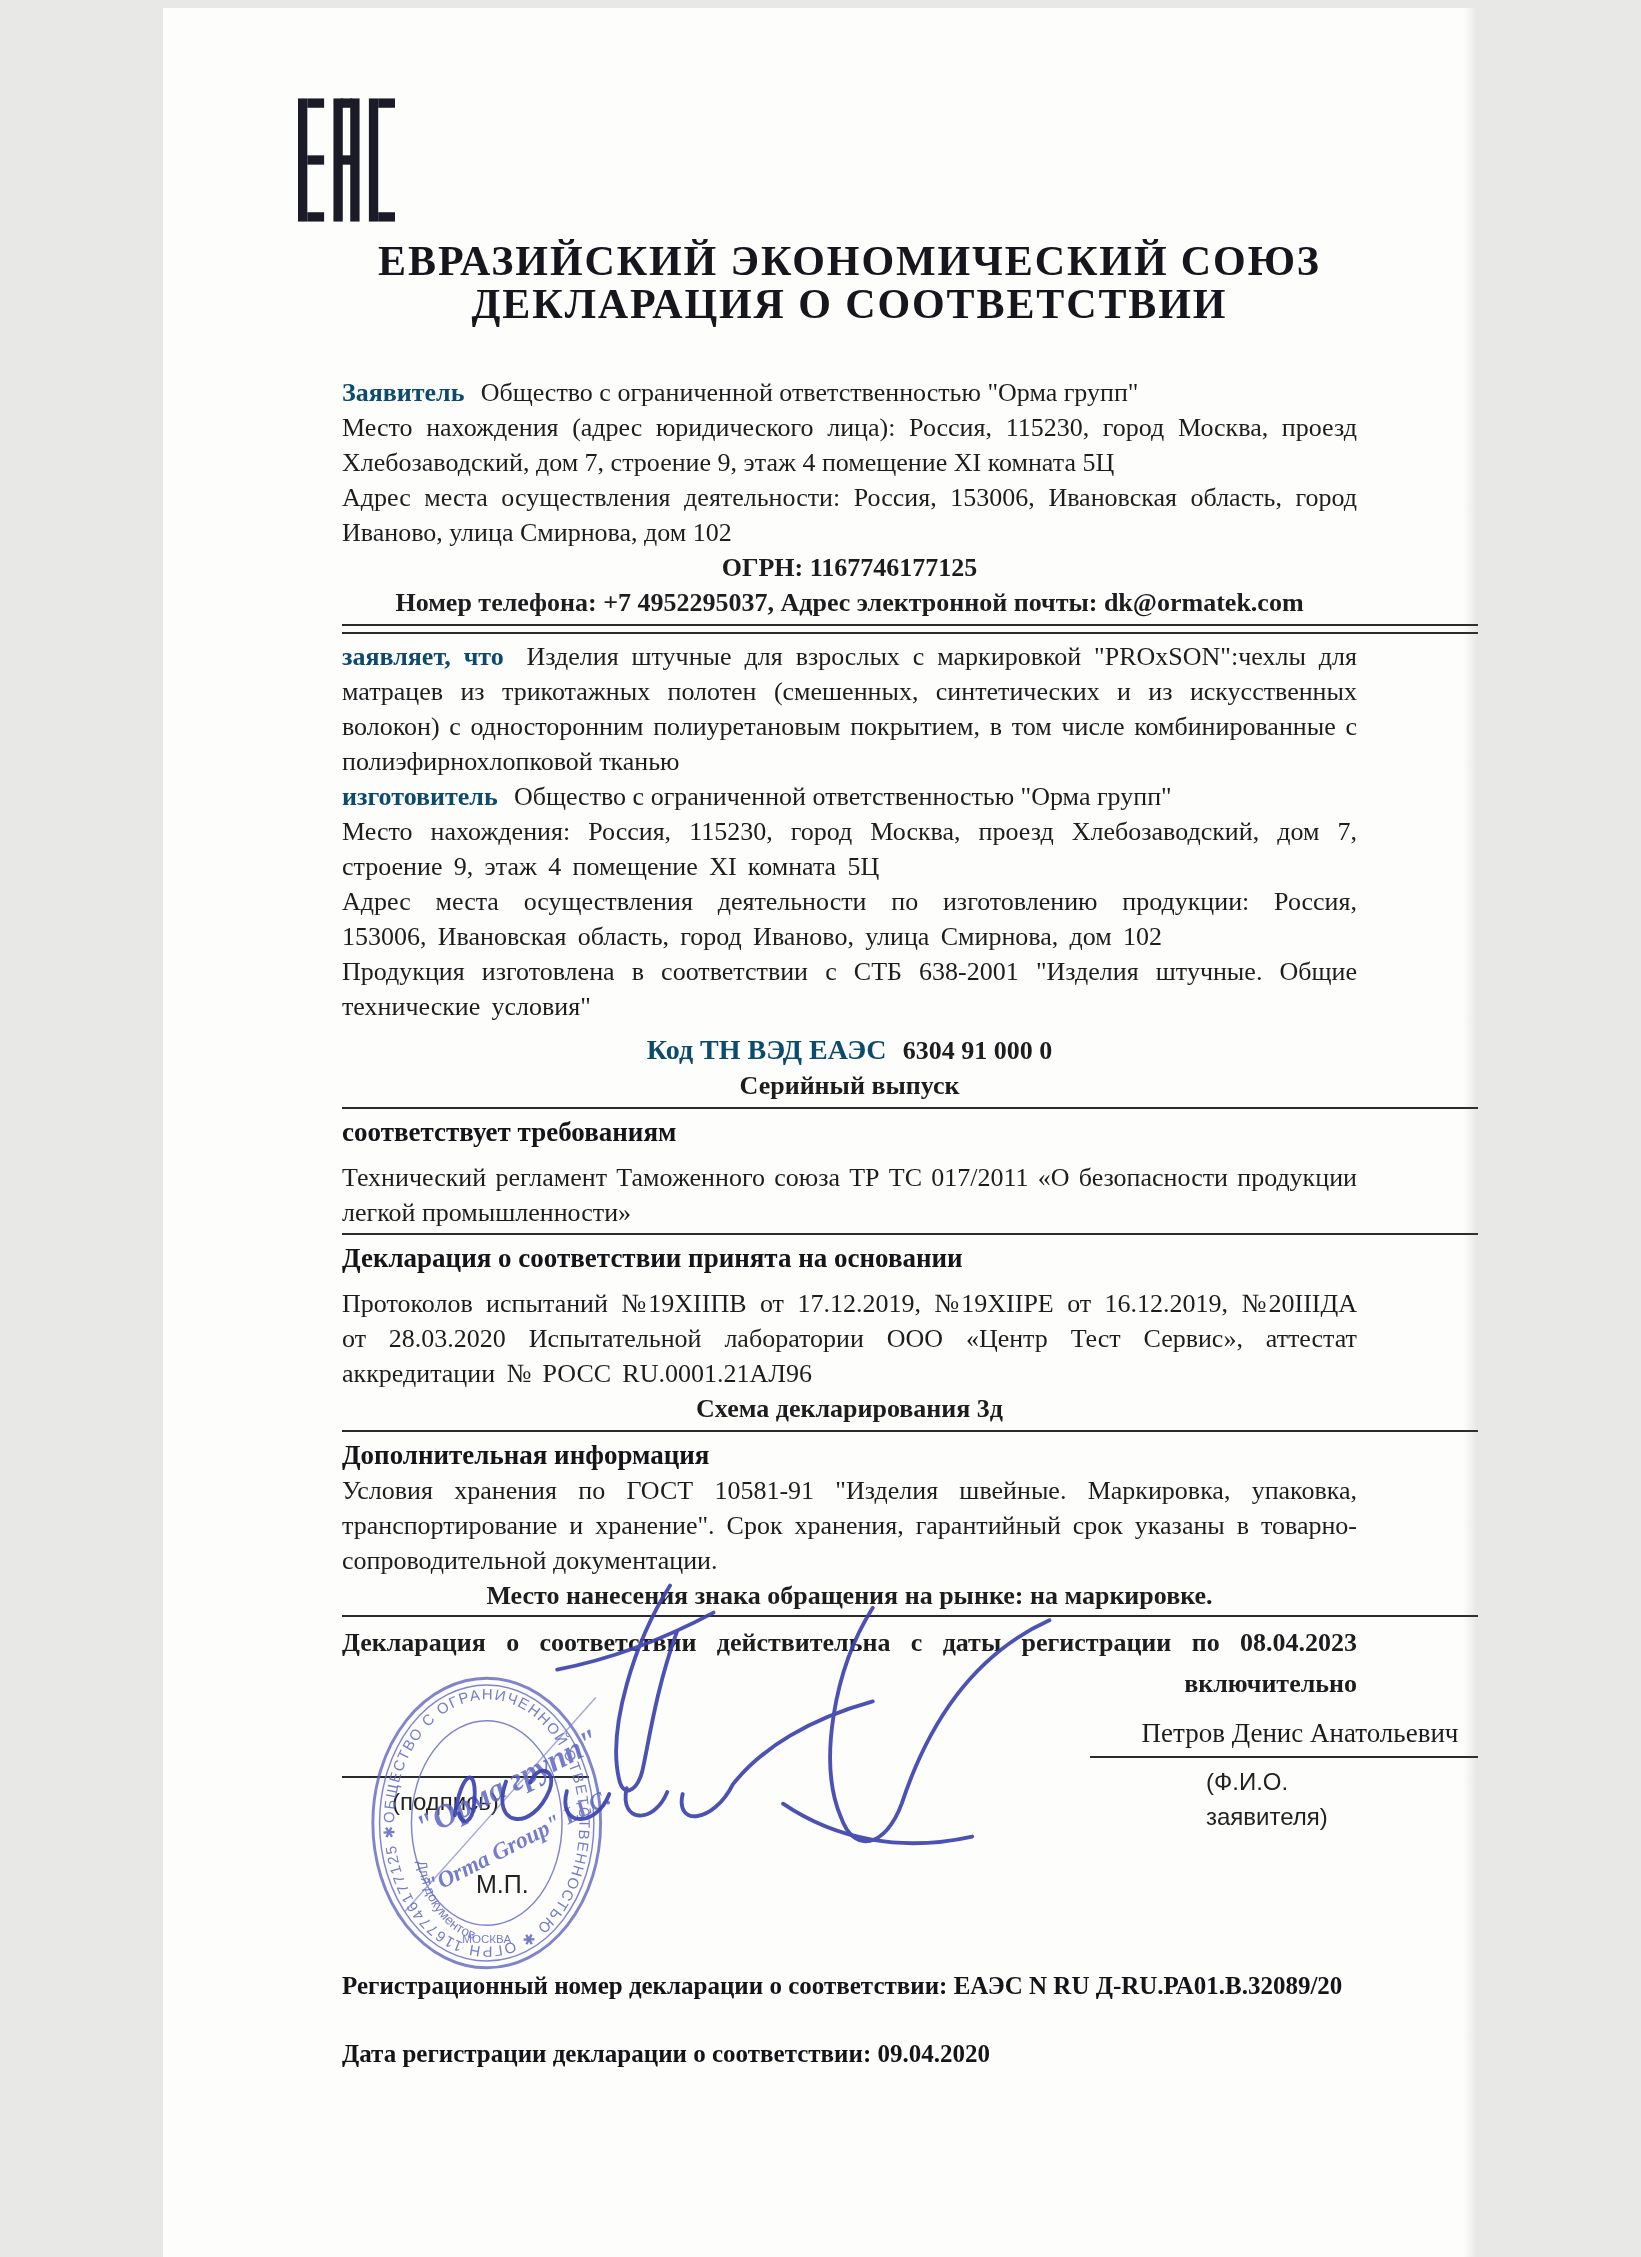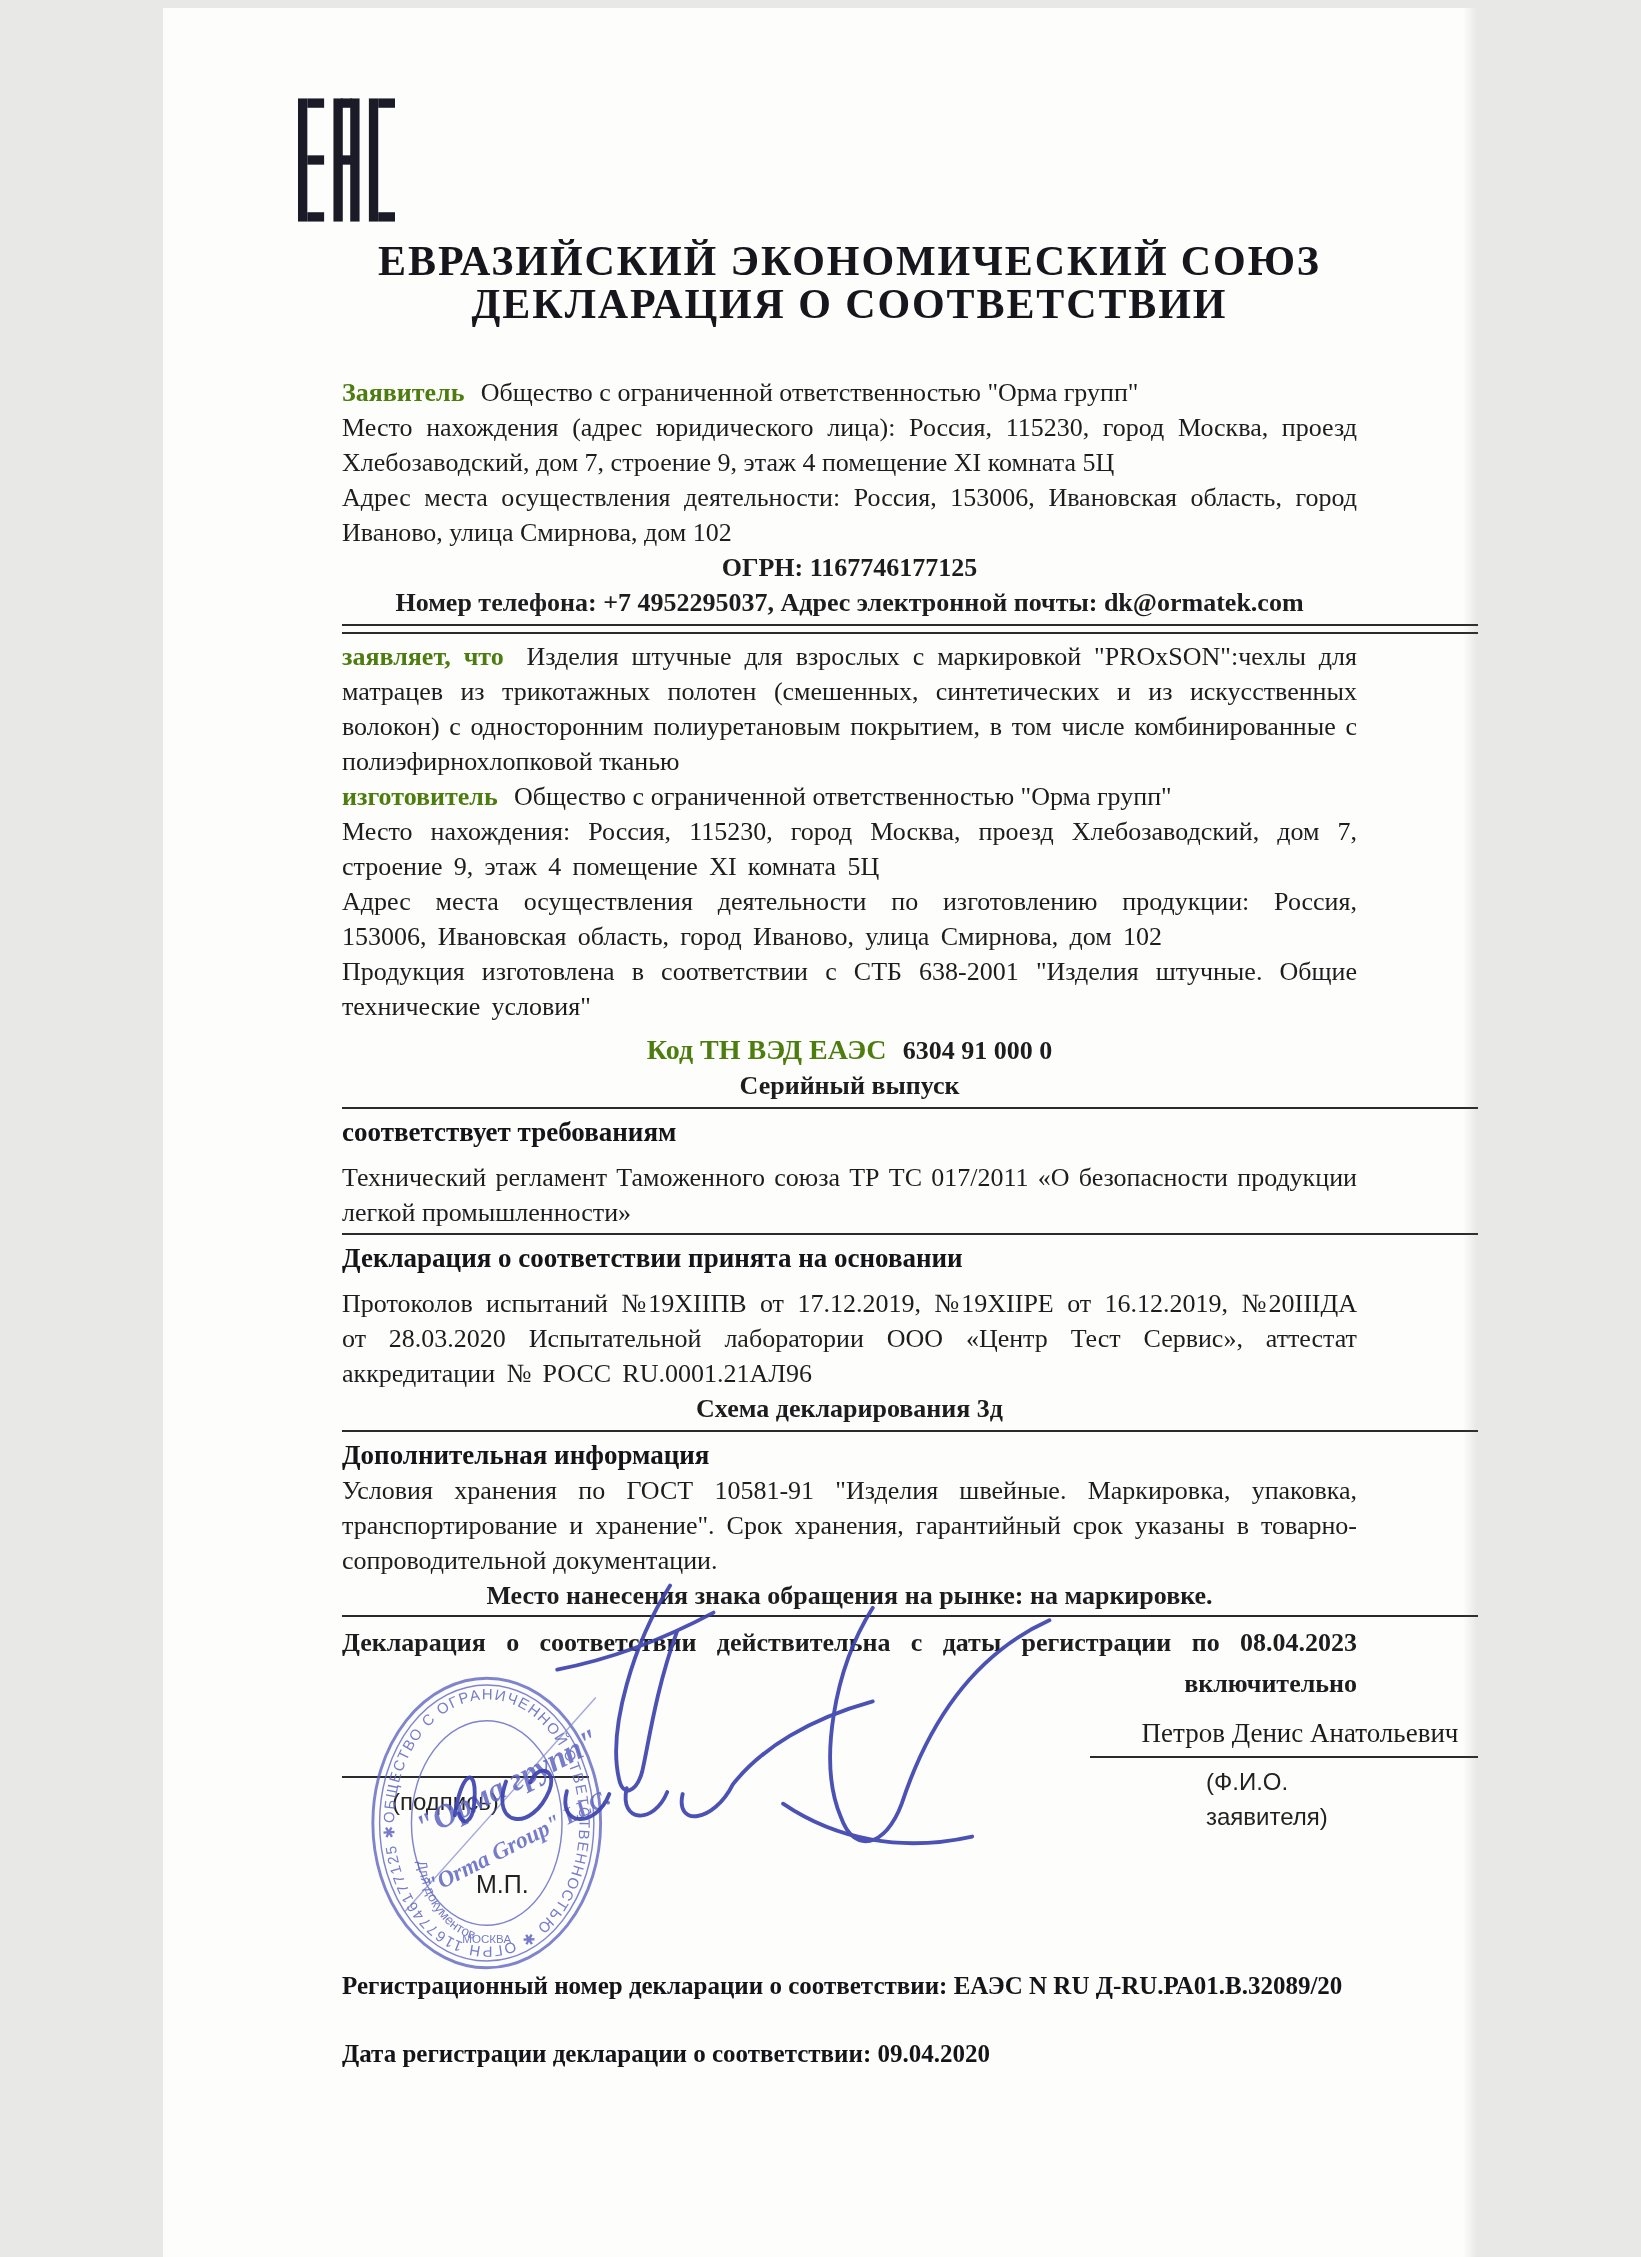--- a/index.html
+++ b/index.html
@@ -14,21 +14,21 @@
   
   .header{position:relative;height:367px;}
   .eac-logo{position:absolute;left:135px;top:89px;width:97px;height:126px;}
   .qr{position:absolute;left:1315px;top:60px;width:185px;height:185px;}
   .title{position:absolute;left:179px;right:121px;top:232px;text-align:center;
     font-weight:bold;font-size:42px;line-height:43px;letter-spacing:1.9px;color:#16161c;}
   
   .content{padding:0 121px 0 179px;font-size:26px;line-height:35px;}
   .content p{margin:0;text-align:justify;}
   .content p.single{text-align:center;font-weight:bold;}
-  b.lead{margin-right:9.7px;color:#4d7c0f;}
+  b.lead{margin-right:9.7px;color:#0c4a6e;}
   .stretch{word-spacing:4.8px;}
   hr{border:none;border-top:2.4px solid #2b2b2e;margin:3.9px 0 5.8px 0;width:1197px;}
   hr.w-short{width:1137px;margin-top:1.9px;}
   .sec-label{font-weight:bold;font-size:27px;color:#141419;text-align:left;}
   .mb{margin-bottom:9.7px !important;}
   .mt{margin-top:7.7px !important;}
   .validity{font-weight:bold;line-height:41px;margin-top:5.8px !important;}
   .validity .l1{text-align:justify;text-align-last:justify;}
   .validity .l2{text-align:right;}
   

